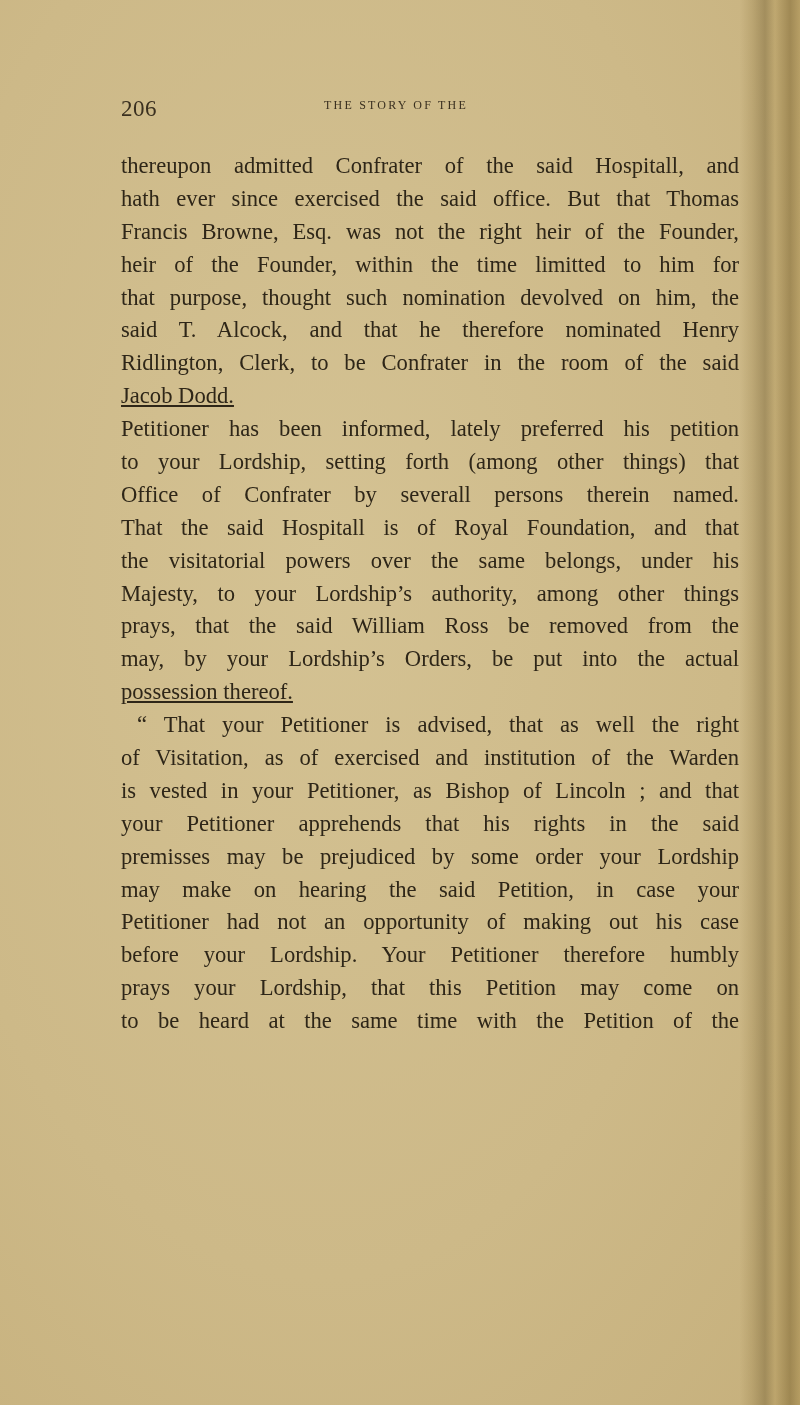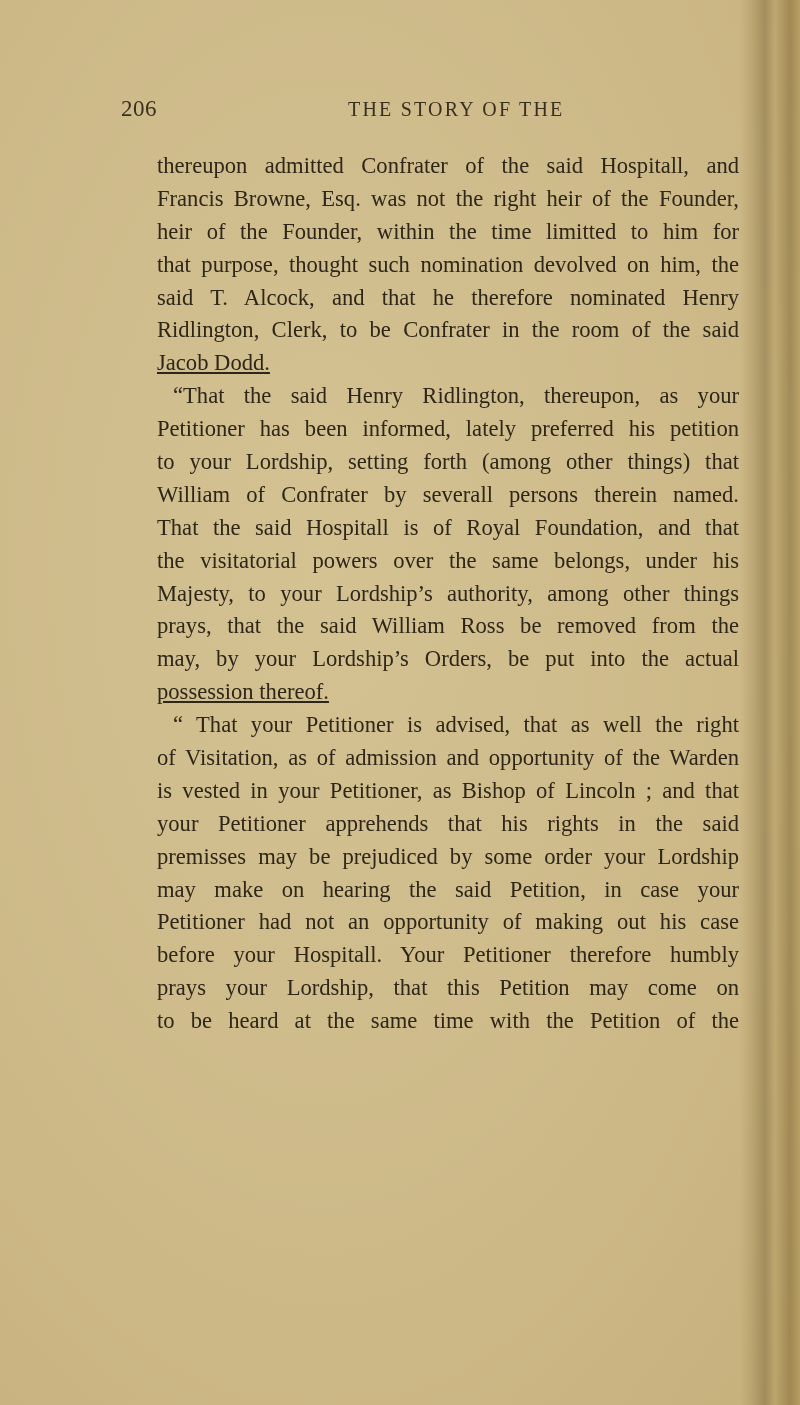--- a/index.html
+++ b/index.html
@@ -43,82 +43,80 @@
       position: absolute;
       left: 0;
       top: 0;
       font-size: 23px;
       letter-spacing: 0.5px;
     }
     .running-title {
       position: absolute;
       left: 203px;
       top: 2px;
-      font-size: 20px;
+      font-size: 12px;
       letter-spacing: 2.2px;
-      margin-left: 24px;
     }
     .body-text {
       position: absolute;
       top: 150px;
       left: 121px;
       width: 618px;
       font-family: "Liberation Serif", serif;
       font-size: 22.6px;
       line-height: 32.9px;
       color: #2e2618;
       text-align: justify;
     }
     .line {
       display: block;
       text-align: justify;
       text-align-last: justify;
       white-space: nowrap;
       height: 32.9px;
-      margin-left: 36px;
     }
     .line.last {
       text-align-last: left;
       text-decoration: underline;
     }
     .line.indent {
       padding-left: 16px;
     }
   </style>
 </head>
 <body>
 
 <div class="page">
   <div class="running-head">
     <span class="page-number">206</span>
     <span class="running-title">THE STORY OF THE</span>
   </div>
 
   <div class="body-text">
     <span class="line">thereupon admitted Confrater of the said Hospitall, and</span>
+    <span class="line">hath ever since exercised the said office.  But that Thomas</span>
     <span class="line">Francis Browne, Esq. was not the right heir of the Founder,</span>
     <span class="line">heir of the Founder, within the time limitted to him for</span>
     <span class="line">that purpose, thought such nomination devolved on him, the</span>
     <span class="line">said T. Alcock, and that he therefore nominated Henry</span>
     <span class="line">Ridlington, Clerk, to be Confrater in the room of the said</span>
     <span class="line last">Jacob Dodd.</span>
-    <span class="line indent">“That the said Henry Ridlington, thereupon, as your</span>
     <span class="line">Petitioner has been informed, lately preferred his petition</span>
     <span class="line">to your Lordship, setting forth (among other things) that</span>
-    <span class="line">William of Confrater by severall persons therein named.</span>
+    <span class="line">Office of Confrater by severall persons therein named.</span>
     <span class="line">That the said Hospitall is of Royal Foundation, and that</span>
     <span class="line">the visitatorial powers over the same belongs, under his</span>
     <span class="line">Majesty, to your Lordship’s authority, among other things</span>
     <span class="line">prays, that the said William Ross be removed from the</span>
     <span class="line">may, by your Lordship’s Orders, be put into the actual</span>
     <span class="line last">possession thereof.</span>
     <span class="line indent">“ That your Petitioner is advised, that as well the right</span>
-    <span class="line">of Visitation, as of admission and opportunity of the Warden</span>
+    <span class="line">of Visitation, as of exercised and institution of the Warden</span>
     <span class="line">is vested in your Petitioner, as Bishop of Lincoln ; and that</span>
     <span class="line">your Petitioner apprehends that his rights in the said</span>
     <span class="line">premisses may be prejudiced by some order your Lordship</span>
     <span class="line">may make on hearing the said Petition, in case your</span>
     <span class="line">Petitioner had not an opportunity of making out his case</span>
-    <span class="line">before your Hospitall.  Your Petitioner therefore humbly</span>
+    <span class="line">before your Lordship.  Your Petitioner therefore humbly</span>
     <span class="line">prays your Lordship, that this Petition may come on</span>
     <span class="line">to be heard at the same time with the Petition of the</span>
   </div>
 </div>
 
 </body></html>

